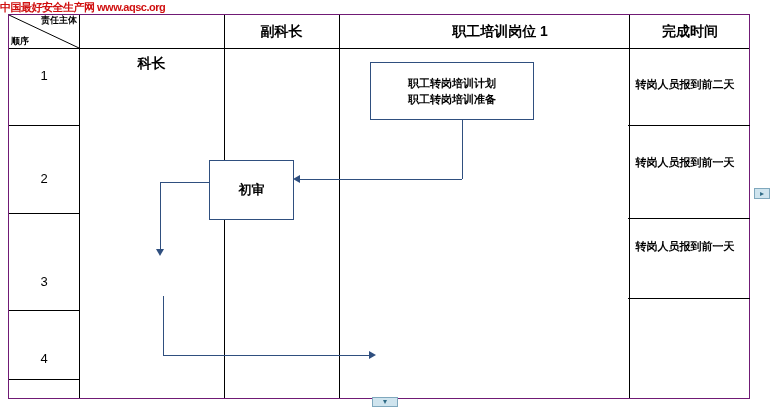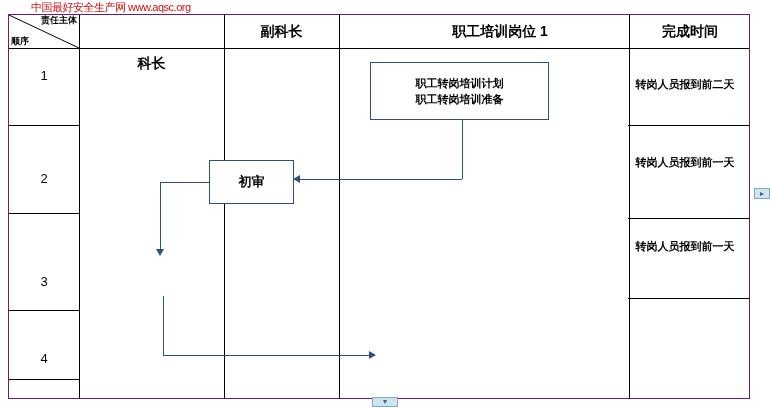--- a/index.html
+++ b/index.html
@@ -16,26 +16,25 @@
     height: 407px;
     overflow: hidden;
     background: #ffffff;
   }
   
   .watermark {
     position: absolute;
     left: 0px;
     top: 0px;
     font-size: 11px;
-    font-weight: normal;
+    font-weight: bold;
     color: #d01010;
     white-space: nowrap;
     letter-spacing: -0.5px;
     z-index: 40;
-    margin-left: 31px;
   }
   
   .table {
     position: absolute;
     left: 8px;
     top: 14px;
     width: 742px;
     height: 385px;
     border: 1px solid #701a75;
     box-sizing: border-box;
@@ -235,31 +234,31 @@
   </div>
 
   <div style="position:absolute; left:628px; top:125px; width:122px; height:0; border-top:1px solid #000;"></div>
   <div style="position:absolute; left:628px; top:218px; width:122px; height:0; border-top:1px solid #000;"></div>
   <div style="position:absolute; left:628px; top:298px; width:122px; height:0; border-top:1px solid #000;"></div>
 
   <div class="time-cell" style="top:77px;">转岗人员报到前二天</div>
   <div class="time-cell" style="top:155px;">转岗人员报到前一天</div>
   <div class="time-cell" style="top:239px;">转岗人员报到前一天</div>
 
-  <div class="box" style="left:370px; top:62px; width:179px; height:58px;">
+  <div class="box" style="left:370px; top:62px; width:164px; height:58px;">
     <span>职工转岗培训计划</span>
     <span>职工转岗培训准备</span>
   </div>
 
   <div class="conn v" style="left:462px; top:120px; height:59px;"></div>
 
   <div class="conn h" style="left:300px; top:179px; width:162px;"></div>
   <div class="arrow left" style="left:293px; top:175px;"></div>
 
-  <div class="box plain" style="left:209px; top:160px; width:85px; height:44px;font-family:Liberation Serif, serif;">
+  <div class="box plain" style="left:209px; top:160px; width:85px; height:60px;font-family:Liberation Serif, serif;">
     <span>初审</span>
   </div>
 
   <div class="conn h" style="left:160px; top:182px; width:49px;"></div>
   <div class="conn v" style="left:160px; top:182px; height:68px;"></div>
   <div class="arrow down" style="left:156px; top:249px;"></div>
 
 
   <div class="conn v" style="left:163px; top:296px; height:59px;"></div>
   <div class="conn h" style="left:163px; top:355px; width:206px;"></div>

